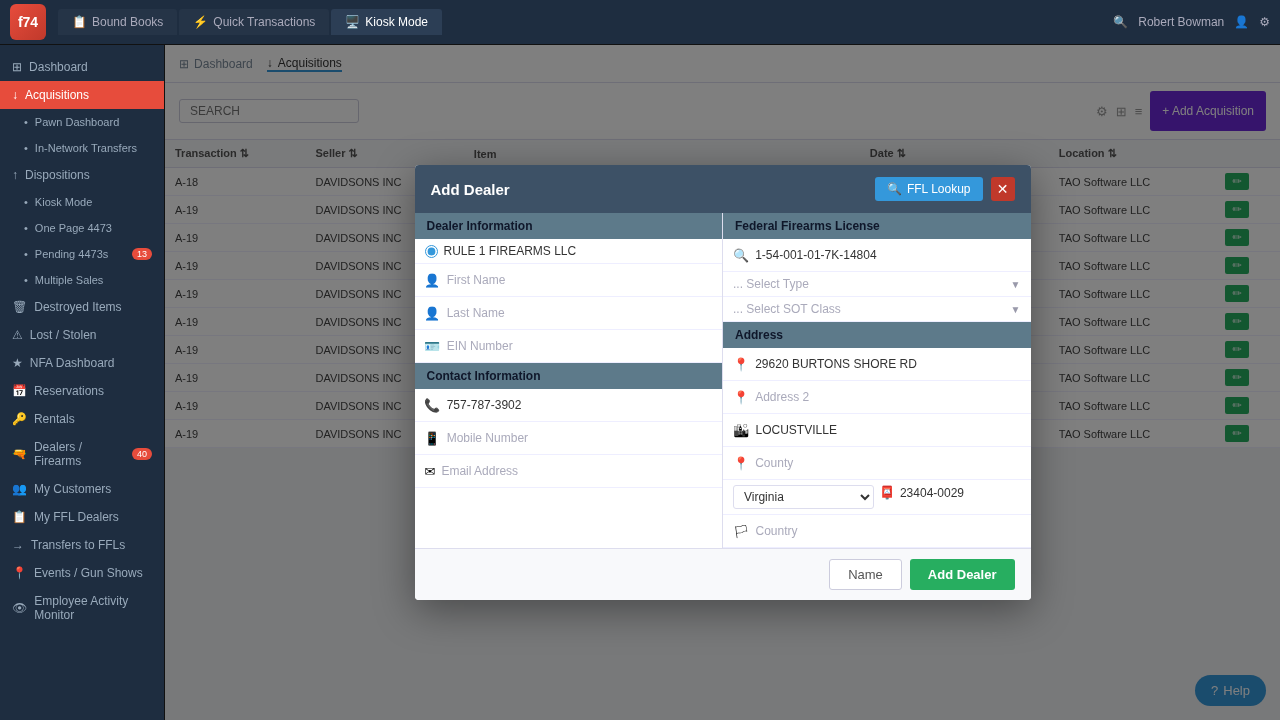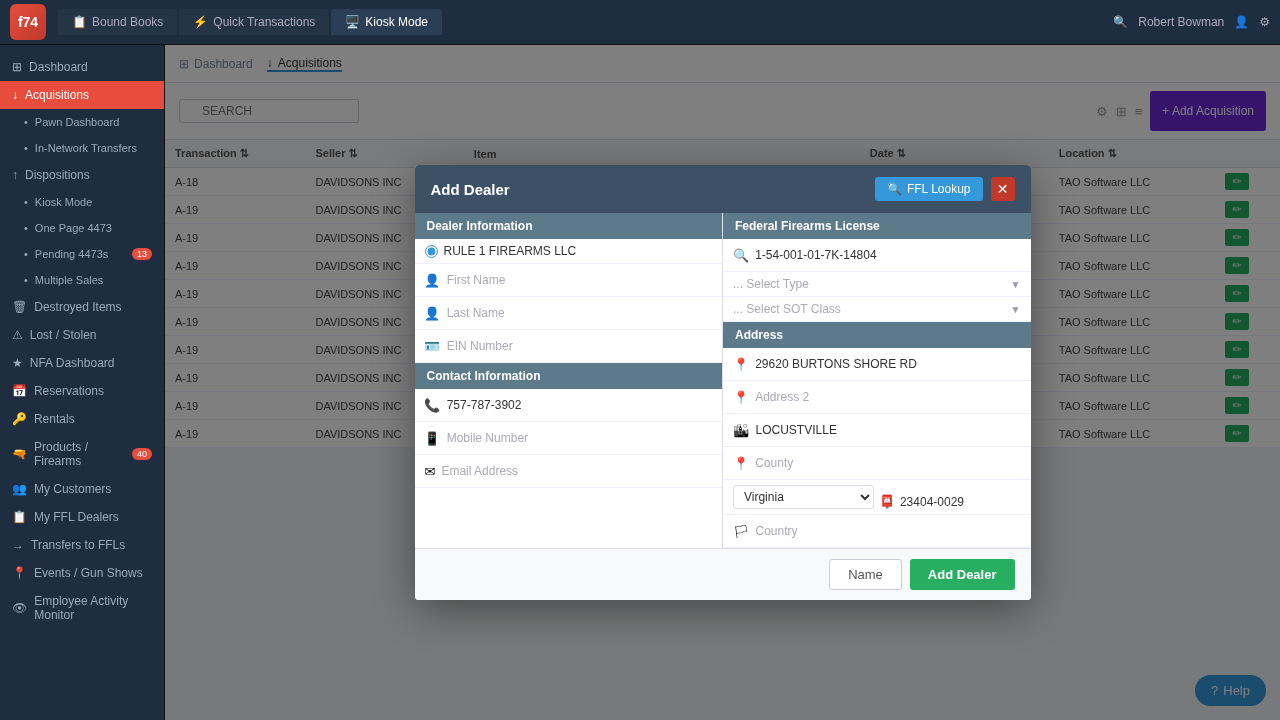--- a/index.html
+++ b/index.html
@@ -143,21 +143,21 @@
       background: #fff;
       padding: 8px 14px;
       display: flex;
       align-items: center;
       justify-content: space-between;
       border-bottom: 1px solid #dde;
     }
     .search-box {
       border: 1px solid #ccd;
       border-radius: 3px;
-      padding: 4px 22px;
+      padding: 4px 10px;
       font-size: 12px;
       width: 180px;
       color: #555;
     }
     .btn-add {
       background: #6d28d9;
       color: white;
       border: none;
       border-radius: 3px;
       padding: 13px 12px;
@@ -271,21 +271,21 @@
       border-right: 1px solid #dde;
     }
 
     
     .modal-right {
       flex: 1;
     }
 
     .section-header {
       background: #5d7a8a;
-      color: #ffffff;
+      color: #0f172a;
       padding: 6px 12px;
       font-size: 12px;
       font-weight: 600;
     }
 
     .form-group {
       padding: 5px 10px;
       border-bottom: 1px solid #eef;
     }
     .form-input {
@@ -344,21 +344,21 @@
     }
     .dealer-name-text {
       font-size: 12px;
       color: #333;
       font-weight: 500;
     }
 
     
     .state-zip-row {
       display: flex;
-      align-items: flex-end;
+      align-items: flex-start;
       padding: 5px 10px;
       border-bottom: 1px solid #eef;
       gap: 6px;
     }
     .state-select-wrapper {
       flex: 1;
       display: flex;
       align-items: center;
     }
     .state-select {
@@ -514,21 +514,21 @@
       <div class="sidebar-item">
         <span>📅</span>
         <span>Reservations</span>
       </div>
       <div class="sidebar-item">
         <span>🔑</span>
         <span>Rentals</span>
       </div>
       <div class="sidebar-item">
         <span>🔫</span>
-        <span>Products / Firearms</span>
+        <span>Dealers / Firearms</span>
         <span class="sidebar-badge">40</span>
       </div>
       <div class="sidebar-item">
         <span>👥</span>
         <span>My Customers</span>
       </div>
       <div class="sidebar-item">
         <span>📋</span>
         <span>My FFL Dealers</span>
       </div>

